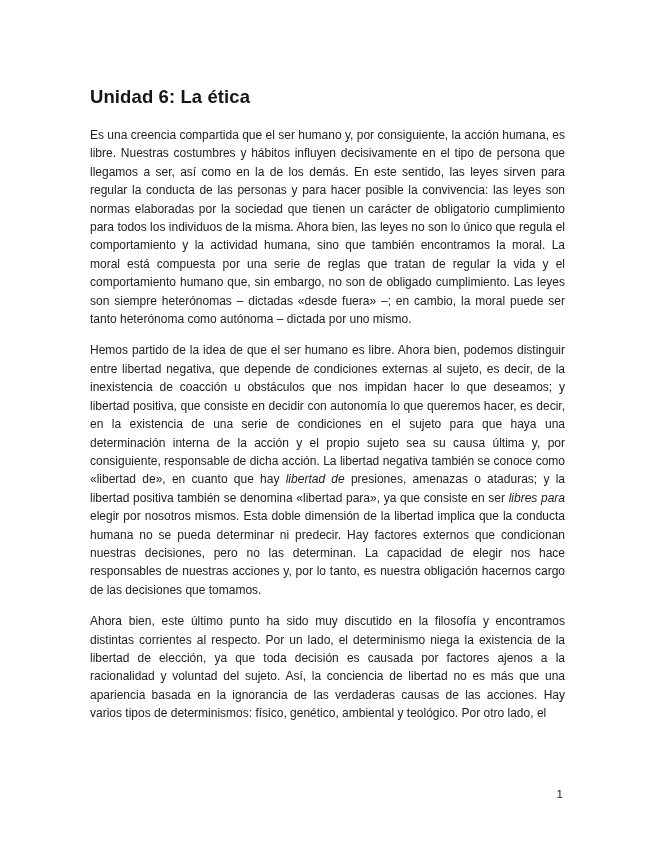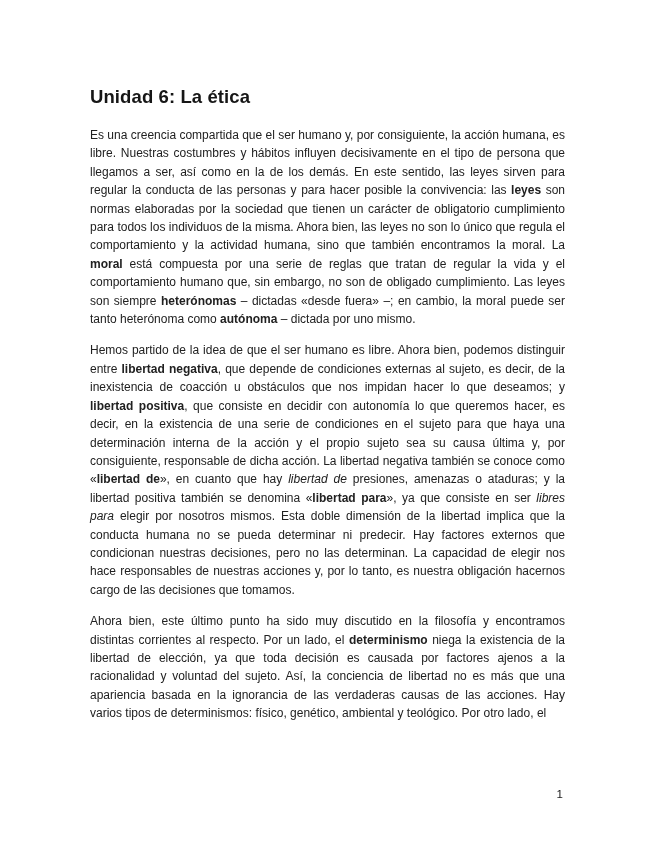--- a/index.html
+++ b/index.html
@@ -39,21 +39,21 @@
     display: inline-block;
     margin-right: 11px;
   }
   .body-text p.para {
     margin: 0 0 13px 0;
     font-size: 12px;
     line-height: 18.4px;
     text-align: justify;
     color: #212121;
   }
-  .body-text .b { font-weight: 700; }
+  .body-text .b { font-weight: 400; }
   .body-text .i { font-style: italic; }
   .page-number {
     position: absolute;
     top: 788px;
     right: 92px;
     font-size: 11.5px;
     color: #212121;
   }
 </style>
 </head>

